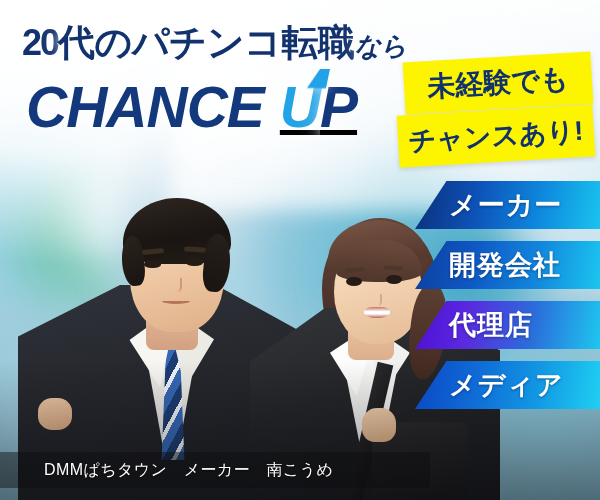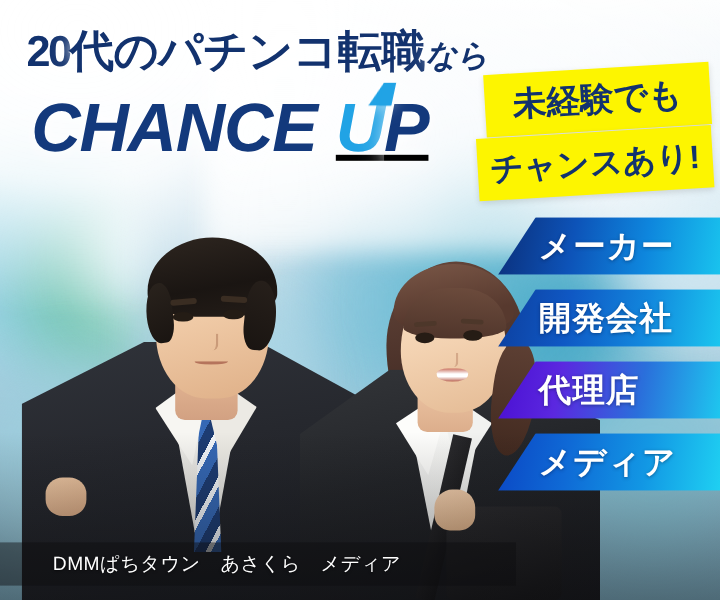--- a/index.html
+++ b/index.html
@@ -471,16 +471,16 @@
     </div>
     <div class="cat-btn c4">
       <span class="cat-label">代理店</span>
     </div>
     <div class="cat-btn c5">
       <span class="cat-label">メディア</span>
     </div>
   </div>
 
   <div class="credit">
-    <span class="credit-text">DMMぱちタウン　あさくら　メディア</span>
+    <span class="credit-text">DMMぱちタウン　メーカー　南こうめ</span>
   </div>
 
 </div>
 
 </body></html>

